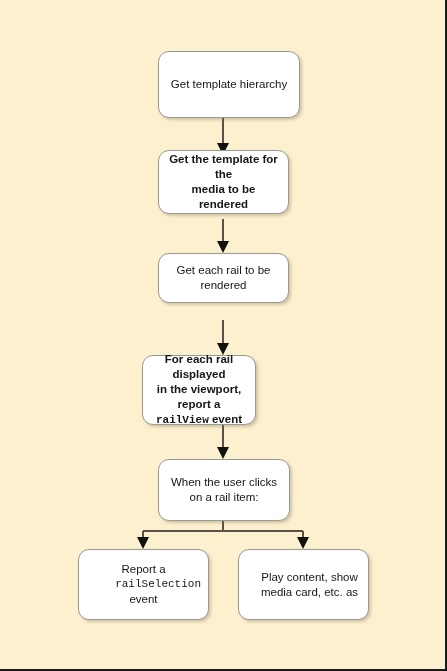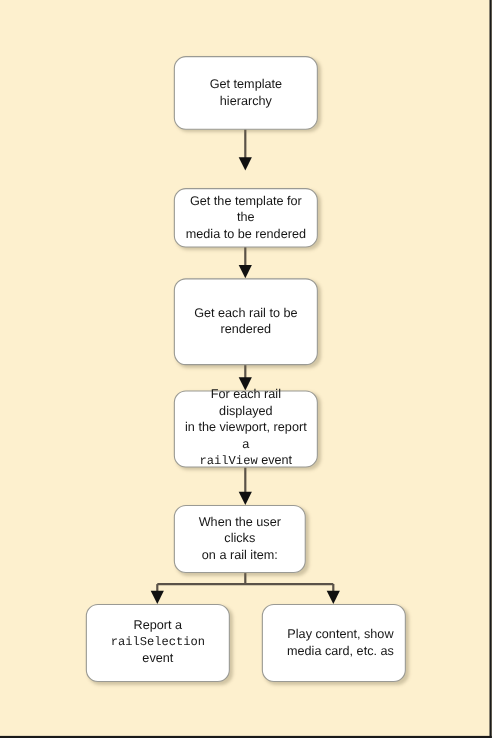--- a/index.html
+++ b/index.html
@@ -58,20 +58,21 @@
     font-family: "Liberation Sans", sans-serif;
     font-size: 11.5px;
     line-height: 15px;
     color: #161616;
     text-align: center;
   }
   .node-text .code {
     font-family: "Liberation Mono", "DejaVu Sans Mono", monospace;
     font-size: 11px;
     color: #161616;
+    text-align: right;
   }
   .node-line {
     display: block;
   }
   .node-inline-wrap {
     display: block;
   }
 </style>
 </head>
 <body>
@@ -100,49 +101,49 @@
     <g fill="#111111" stroke="none">
       <polygon points="223,155 217,143 229,143"></polygon>
       <polygon points="223,253 217,241 229,241"></polygon>
       <polygon points="223,355 217,343 229,343"></polygon>
       <polygon points="223,459 217,447 229,447"></polygon>
       <polygon points="143,549 137,537 149,537"></polygon>
       <polygon points="303,549 297,537 309,537"></polygon>
     </g>
   </svg>
 
-  <div class="flow-node" style="left:158px; top:51px; width:131px; height:67px;">
+  <div class="flow-node" style="left:158px; top:51px; width:142px; height:67px;">
     <span class="node-text">
       <span class="node-line">Get template hierarchy</span>
     </span>
   </div>
 
-  <div class="flow-node" style="left:158px; top:171px; width:131px; height:54px;">
+  <div class="flow-node" style="left:158px; top:150px; width:131px; height:64px;font-weight:bold;">
     <span class="node-text">
       <span class="node-line">Get the template for the</span>
       <span class="node-line">media to be rendered</span>
     </span>
   </div>
 
-  <div class="flow-node" style="left:158px; top:253px; width:131px; height:79px;">
+  <div class="flow-node" style="left:158px; top:253px; width:131px; height:50px;">
     <span class="node-text">
       <span class="node-line">Get each rail to be</span>
       <span class="node-line">rendered</span>
     </span>
   </div>
 
-  <div class="flow-node" style="left:158px; top:355px; width:131px; height:70px;">
+  <div class="flow-node" style="left:142px; top:355px; width:114px; height:70px;font-weight:bold;">
     <span class="node-text">
       <span class="node-line">For each rail displayed</span>
       <span class="node-line">in the viewport, report a</span>
       <span class="node-inline-wrap"><span class="code">railView</span><span> event</span></span>
     </span>
   </div>
 
-  <div class="flow-node" style="left:158px; top:459px; width:120px; height:62px;">
+  <div class="flow-node" style="left:158px; top:459px; width:132px; height:62px;">
     <span class="node-text">
       <span class="node-line">When the user clicks</span>
       <span class="node-line">on a rail item:</span>
     </span>
   </div>
 
   <div class="flow-node" style="left:78px; top:549px; width:131px; height:71px;">
     <span class="node-text">
       <span class="node-line">Report a</span>
       <span class="node-line code">railSelection</span>

